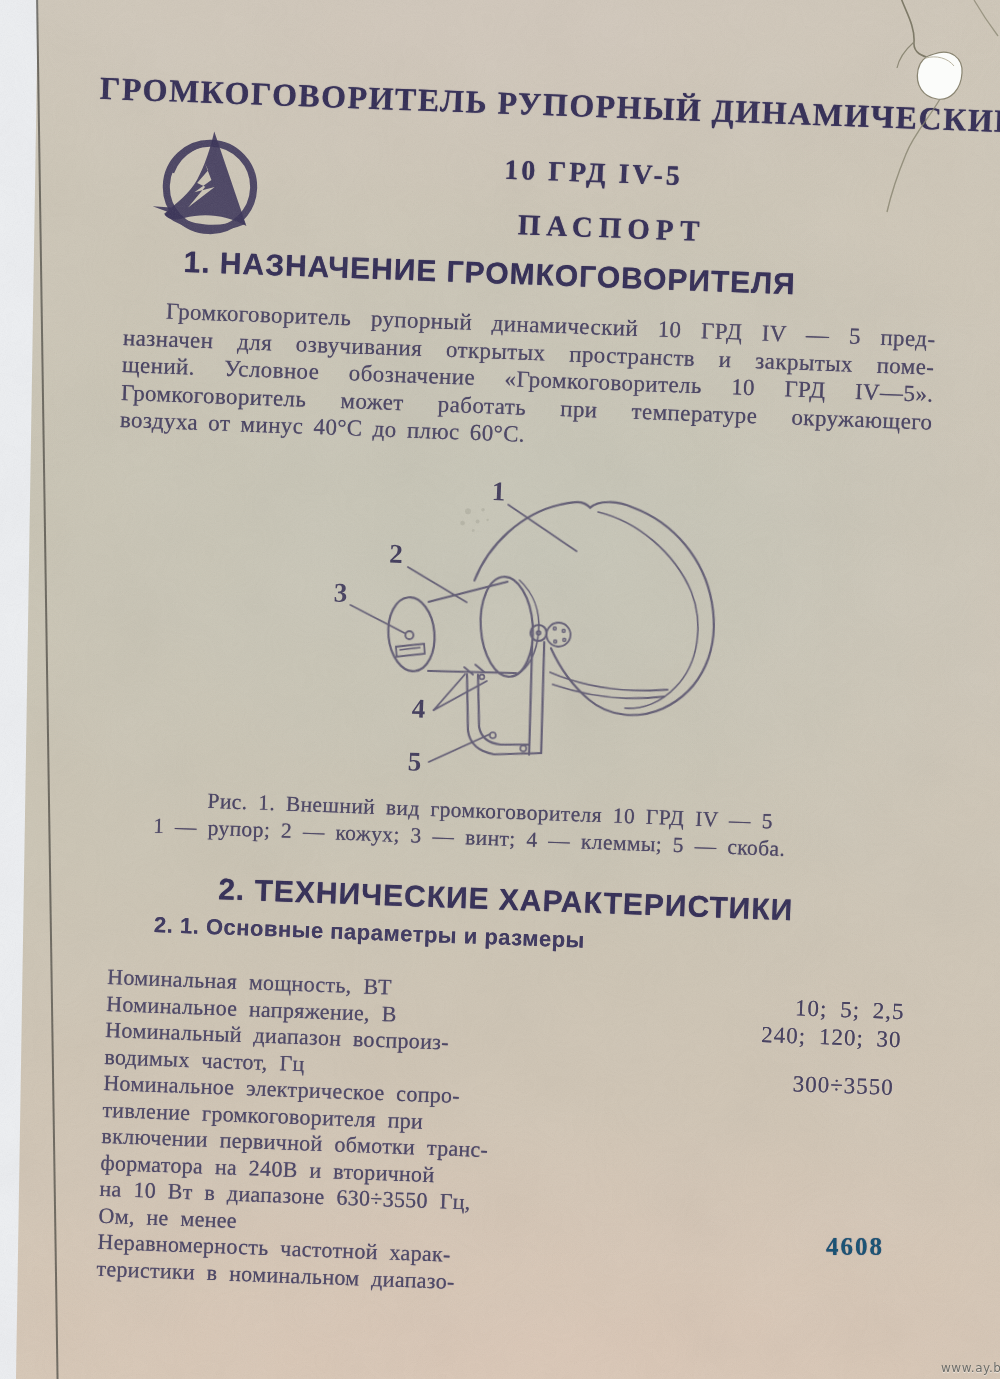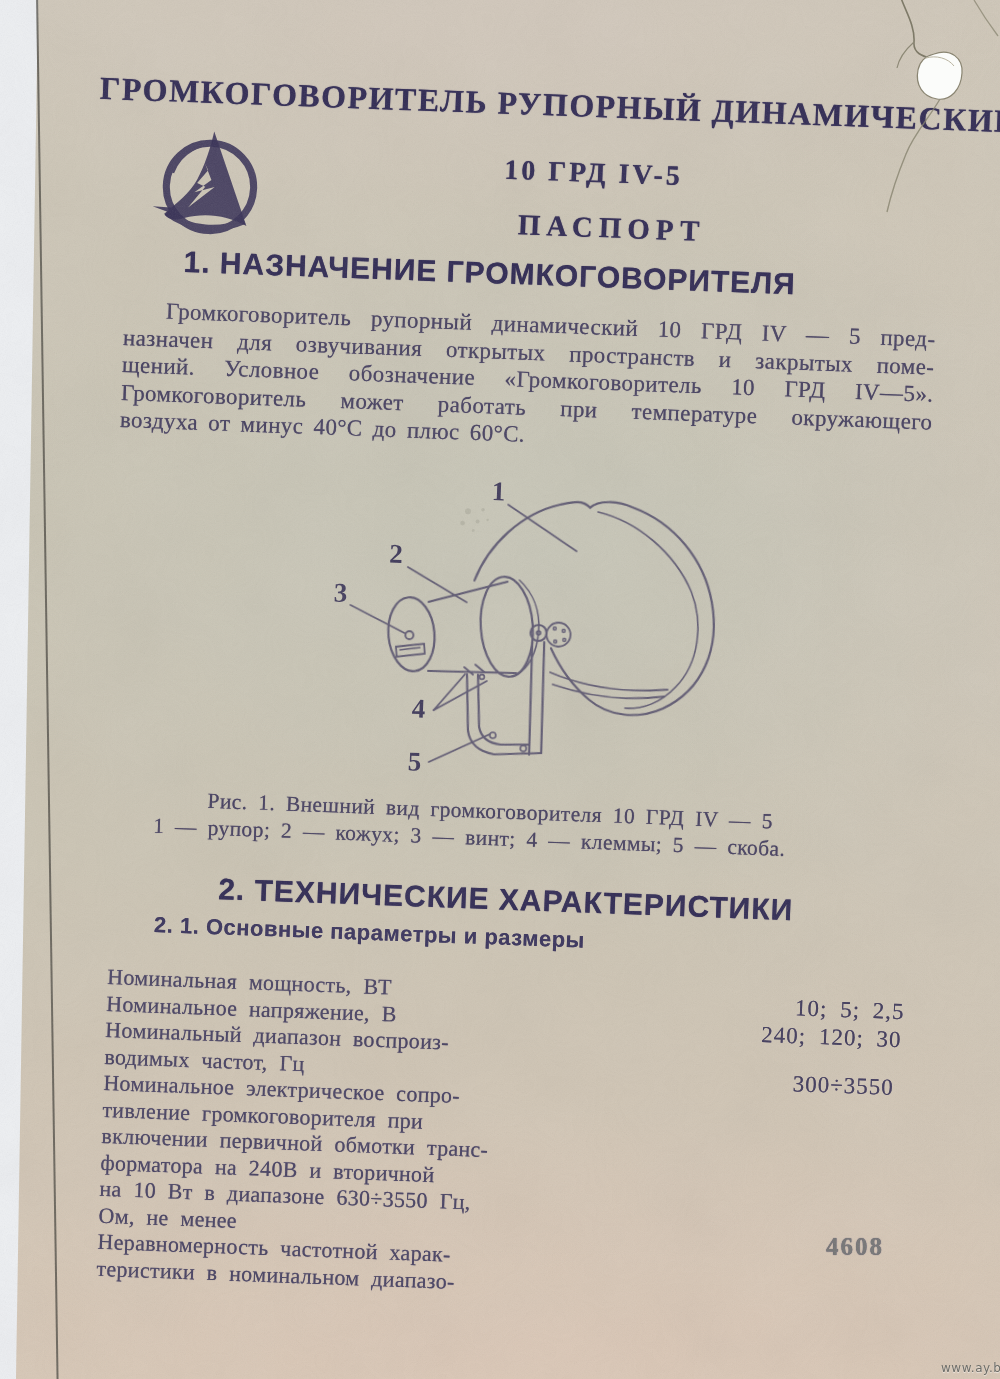--- a/index.html
+++ b/index.html
@@ -80,21 +80,21 @@
     letter-spacing:.3px;word-spacing:6px;color:#453f60;}
   .specs .sline{margin-left:52px;}
   .specs .val{position:absolute;font-size:23px;letter-spacing:1px;color:#3d3758;
     text-shadow:0 0 .6px rgba(50,42,88,.7);}
   .specs .v1{top:6px;right:30px;}
   .specs .v2{top:34px;right:32px;}
   .specs .v3{top:82px;right:38px;}
   .logo{position:absolute;left:100px;top:82px;width:118px;height:118px;transform:rotate(2deg);}
   .stamp{
     position:absolute;left:826px;top:1233px;z-index:3;
-    font-size:25px;font-weight:700;letter-spacing:2px;color:#737373;
+    font-size:25px;font-weight:700;letter-spacing:2px;color:#0c4a6e;
     text-shadow:0 0 1px rgba(48,40,82,.8);
     font-family:"Liberation Serif","DejaVu Serif",serif;
   }
   .watermark{
     position:absolute;left:941px;top:1361px;z-index:6;
     font-family:"DejaVu Sans","Liberation Sans",sans-serif;
     font-size:12px;color:#6d6d68;letter-spacing:.5px;
     text-shadow:0 1px 1px rgba(255,255,255,.6);
   }
 </style>

